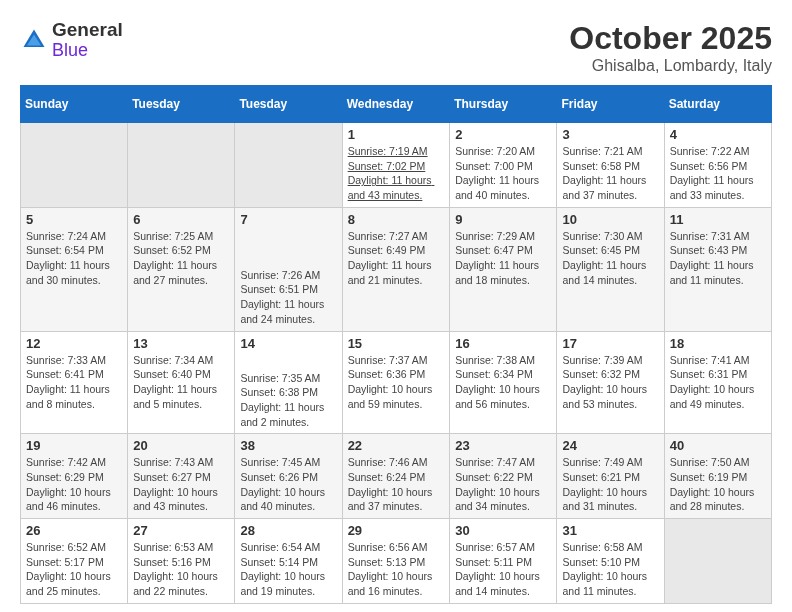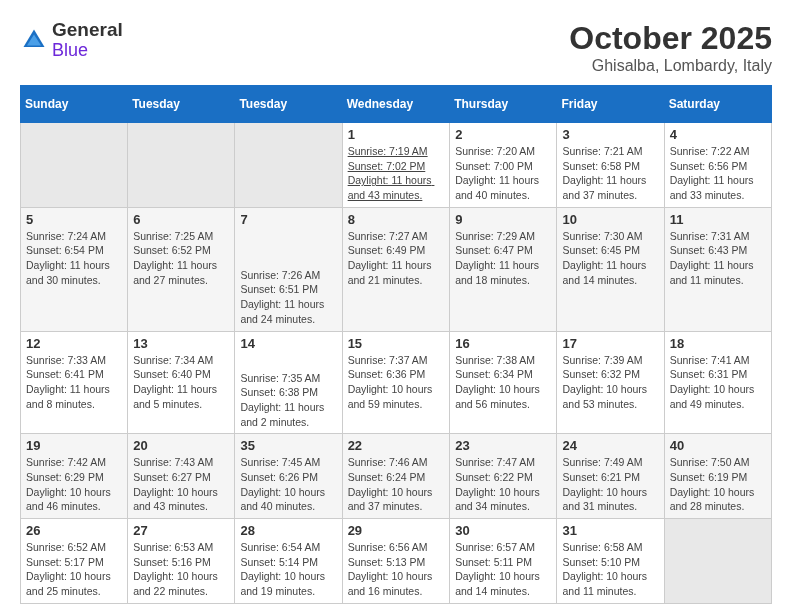--- a/index.html
+++ b/index.html
@@ -252,21 +252,21 @@
 Sunset: 6:29 PM
 Daylight: 10 hours and 46 minutes.</div>
         </td>
         <td>
           <div class="day-number">20</div>
           <div class="day-info" style="white-space: pre-wrap;">Sunrise: 7:43 AM
 Sunset: 6:27 PM
 Daylight: 10 hours and 43 minutes.</div>
         </td>
         <td>
-          <div class="day-number">35</div>
+          <div class="day-number">38</div>
           <div class="day-info" style="white-space: pre-wrap;">Sunrise: 7:45 AM
 Sunset: 6:26 PM
 Daylight: 10 hours and 40 minutes.</div>
         </td>
         <td>
           <div class="day-number">22</div>
           <div class="day-info" style="white-space: pre-wrap;">Sunrise: 7:46 AM
 Sunset: 6:24 PM
 Daylight: 10 hours and 37 minutes.</div>
         </td>

